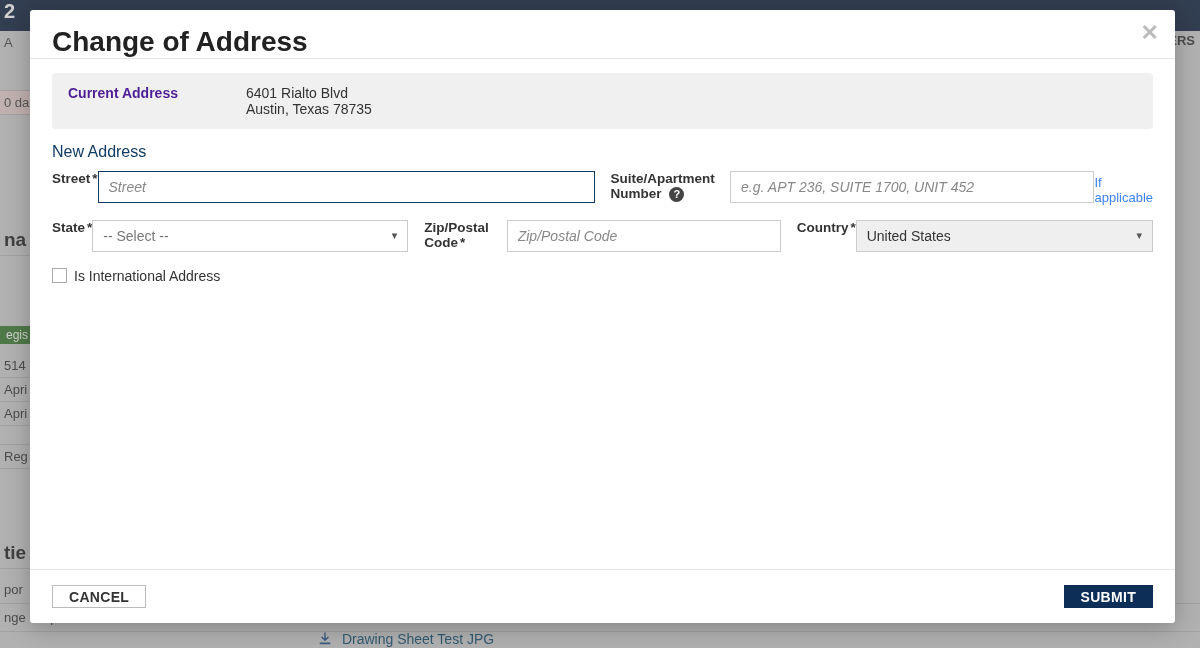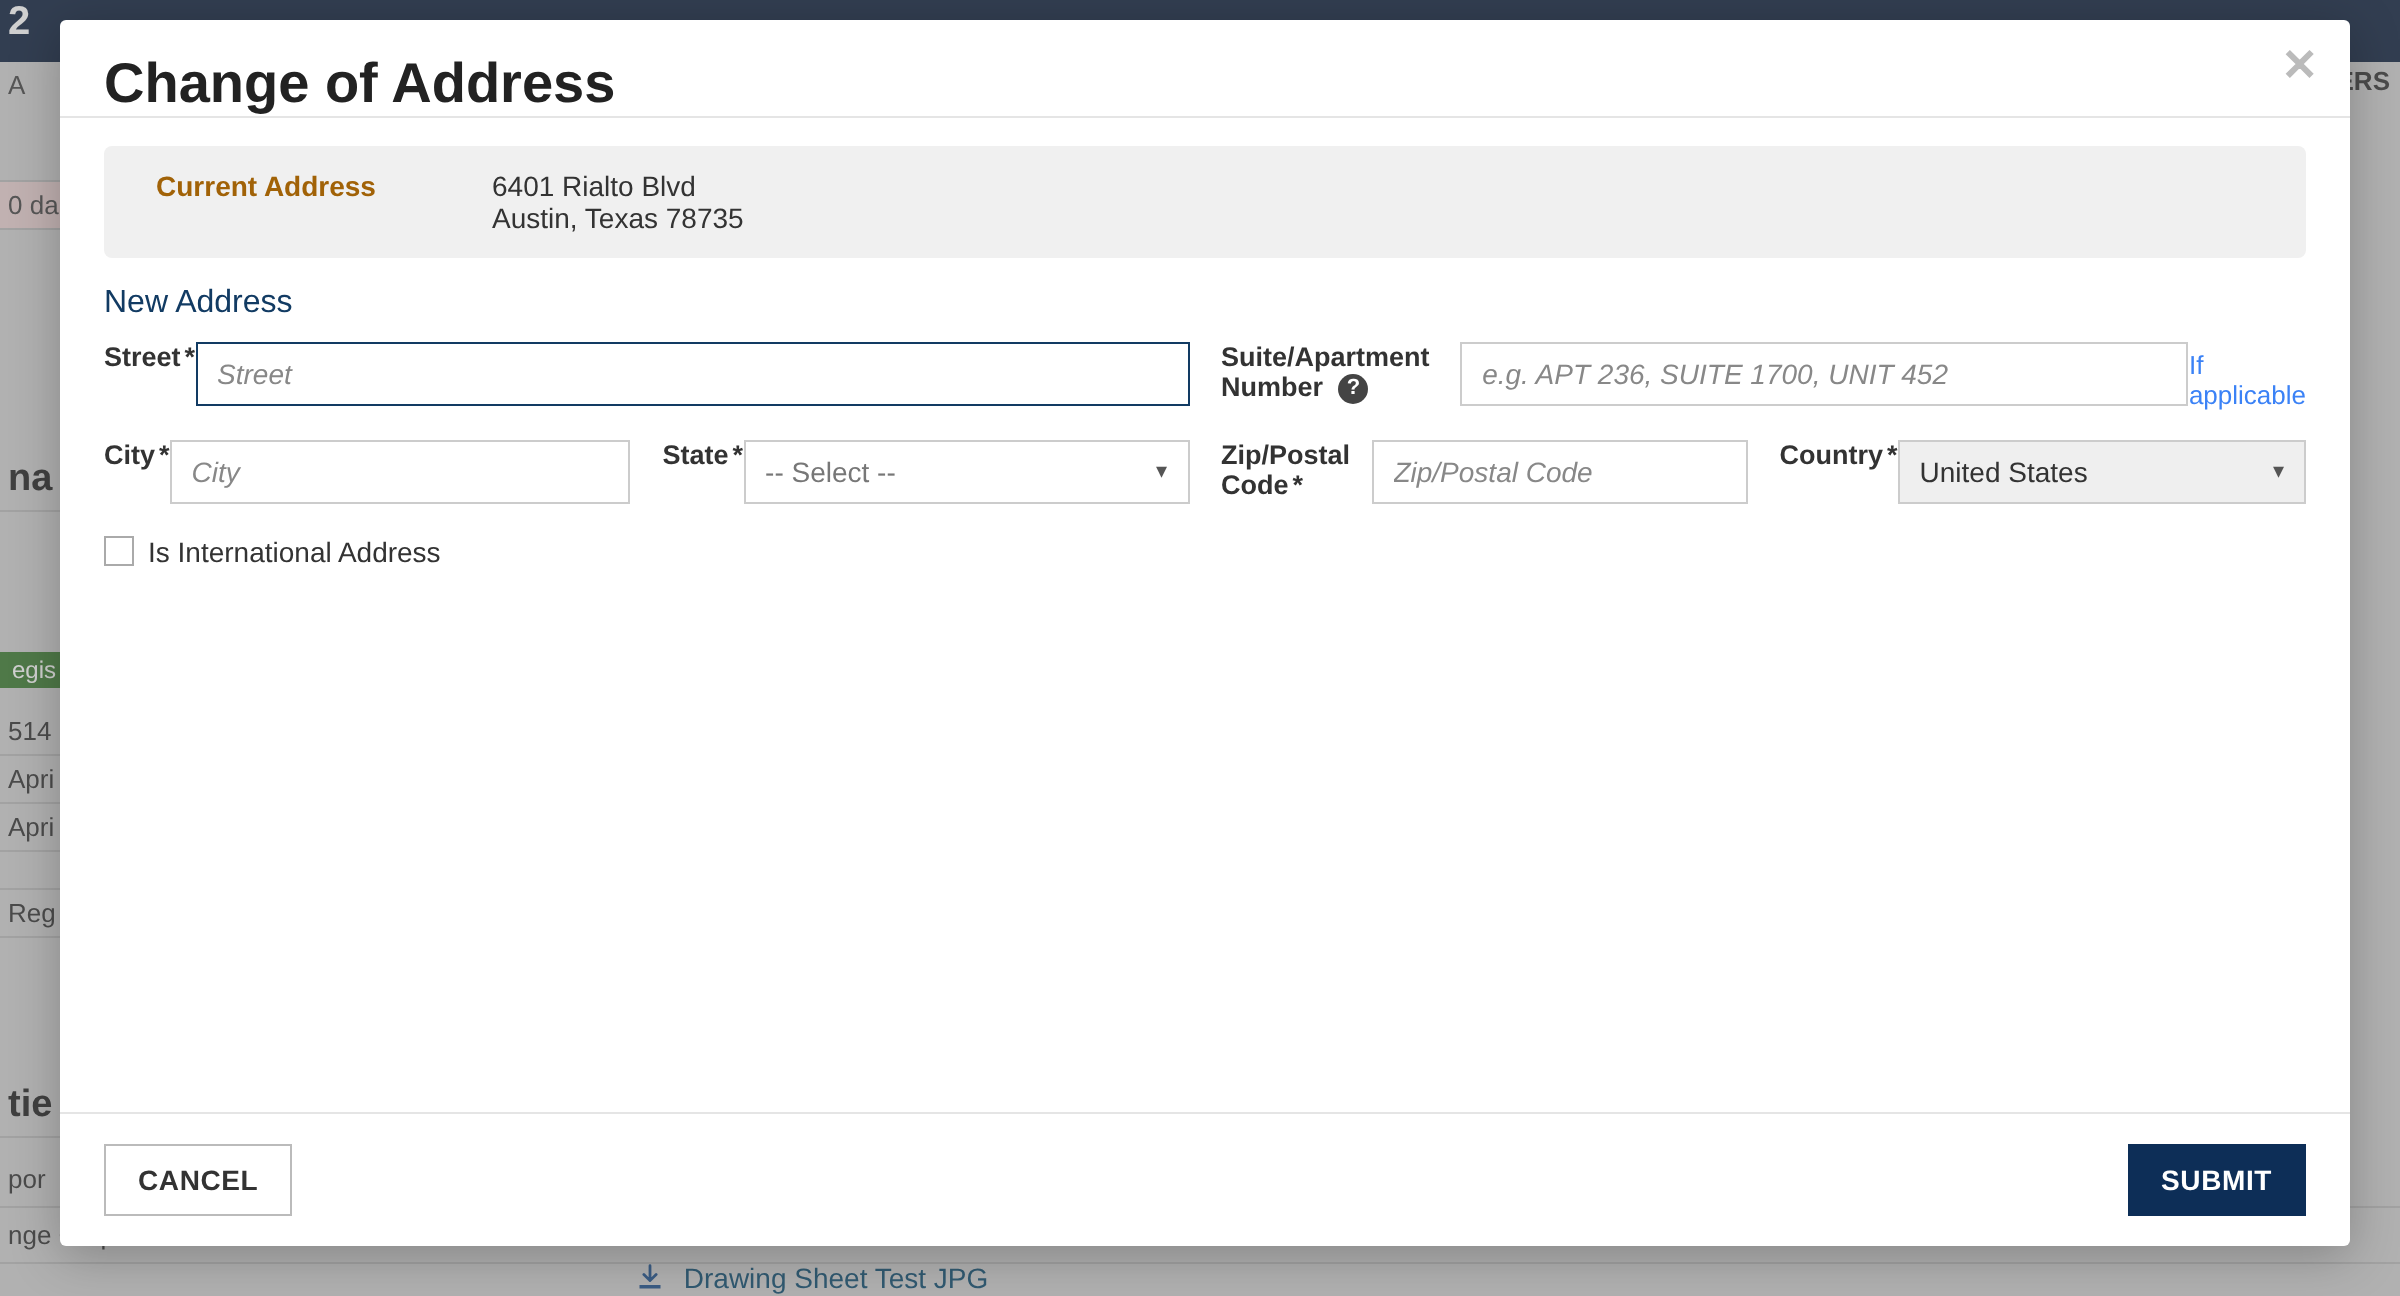--- a/index.html
+++ b/index.html
@@ -87,23 +87,22 @@
   }
   .current-box {
     background: #f0f0f0;
     border-radius: 4px;
     padding: 12px 16px;
     display: flex;
     gap: 48px;
   }
   .current-label {
     font-weight: 700;
-    color: #a16207;
+    color: #4c1d95;
     min-width: 130px;
-    text-align: center;
   }
   .section-title {
     color: #123b63;
     font-size: 16px;
     font-weight: 400;
     margin: 14px 0 10px 0;
   }
   .form-row {
     display: flex;
     gap: 16px;
@@ -179,21 +178,21 @@
     display: inline-block;
   }
   .modal-footer {
     border-top: 1px solid #e5e5e5;
     padding: 15px 22px;
     display: flex;
     justify-content: space-between;
     align-items: center;
   }
   .btn {
-    height: 36px;
+    height: 23px;
     padding: 0 16px;
     font-size: 14px;
     font-weight: 600;
     cursor: pointer;
     display: inline-flex;
     align-items: center;
     justify-content: center;
     letter-spacing: 0.3px;
   }
   .btn-secondary {
@@ -310,26 +309,20 @@
           <span class="help-icon">?</span>
         </label>
         <input class="text" type="text" placeholder="e.g. APT 236, SUITE 1700, UNIT 452" style="">
         <div class="helper">If applicable</div>
       </div>
     </div>
 
     <div class="form-row">
       <div class="form-col" style="flex:1;">
         <label class="fld">
-          <span>City</span><span class="req">*</span>
-        </label>
-        <input class="text" type="text" placeholder="City" style="">
-      </div>
-      <div class="form-col" style="flex:1;">
-        <label class="fld">
           <span>State</span><span class="req">*</span>
         </label>
         <div class="select">
           <span class="sel-text placeholder">-- Select --</span>
           <span class="caret">▾</span>
         </div>
       </div>
       <div class="form-col" style="flex:1;">
         <label class="fld">
           <span>Zip/Postal Code</span><span class="req">*</span>

